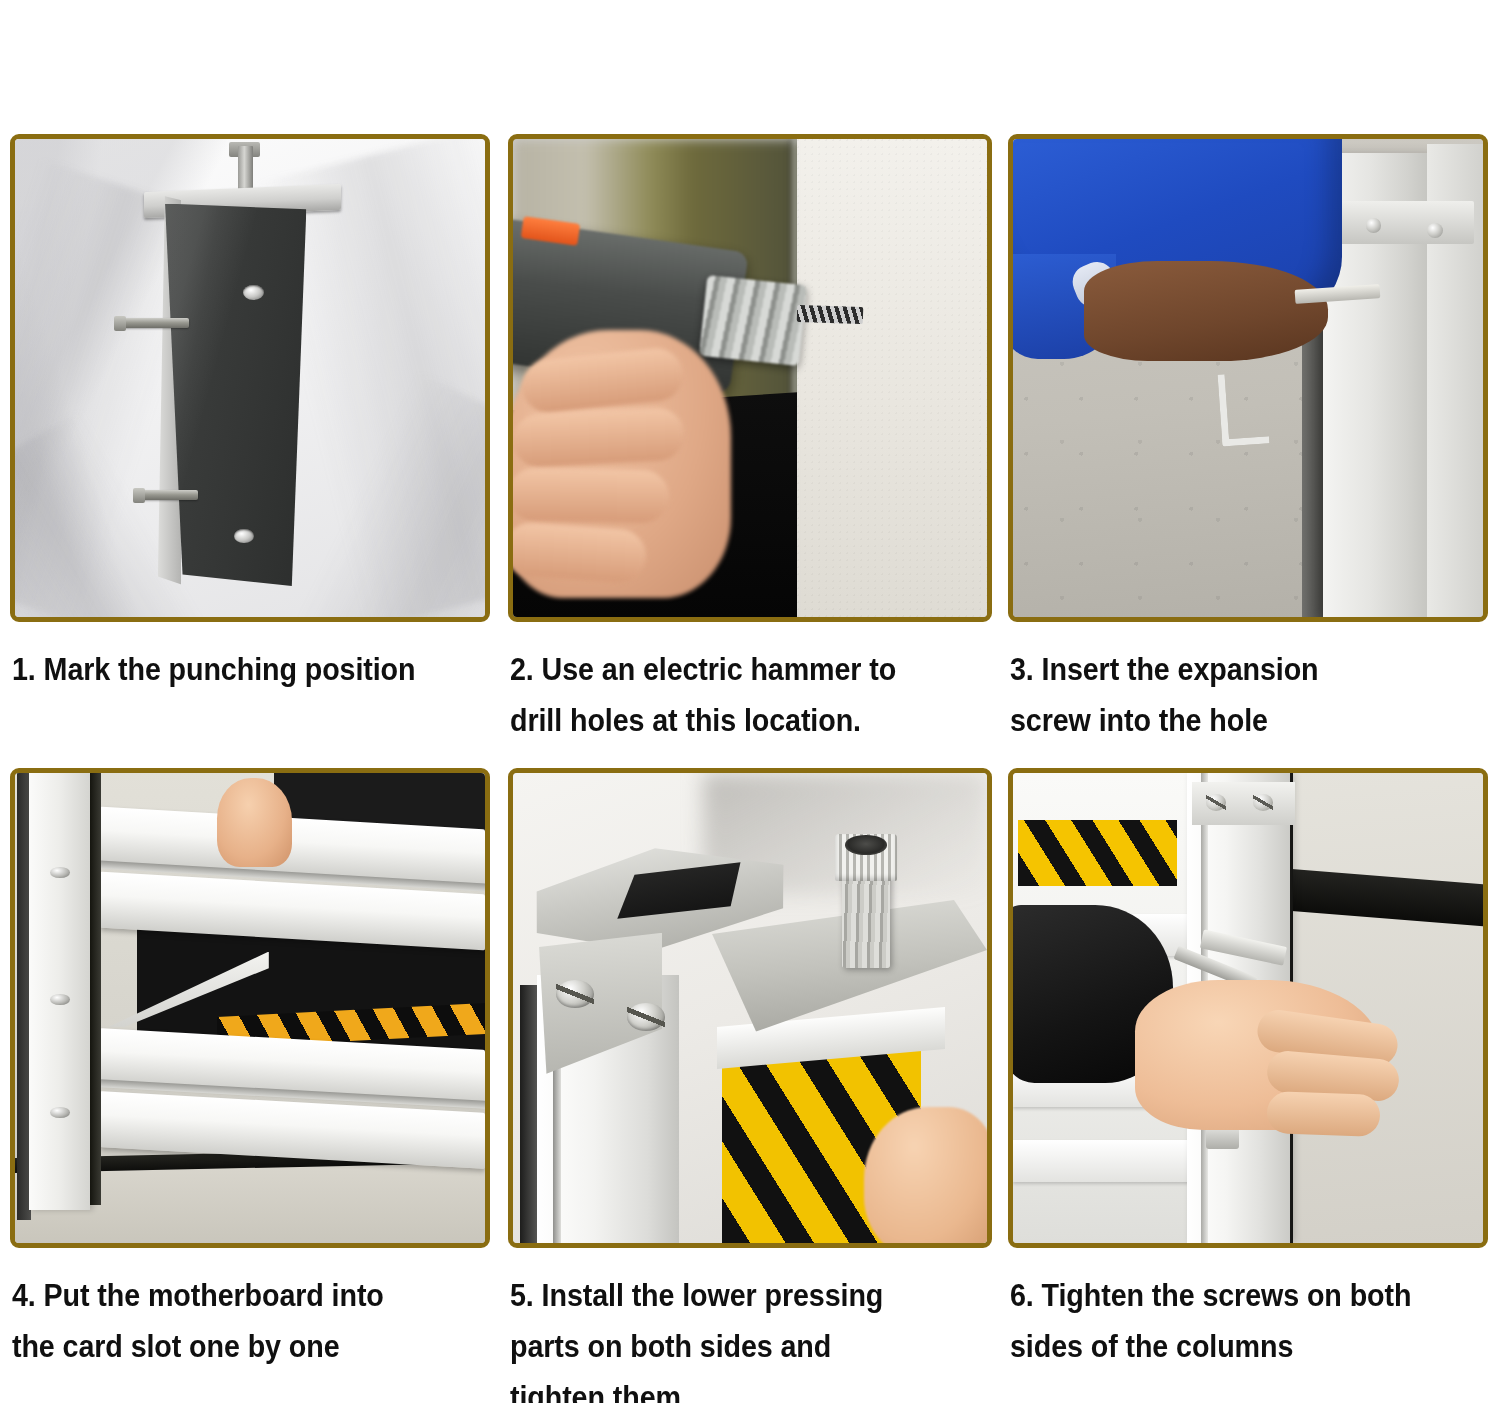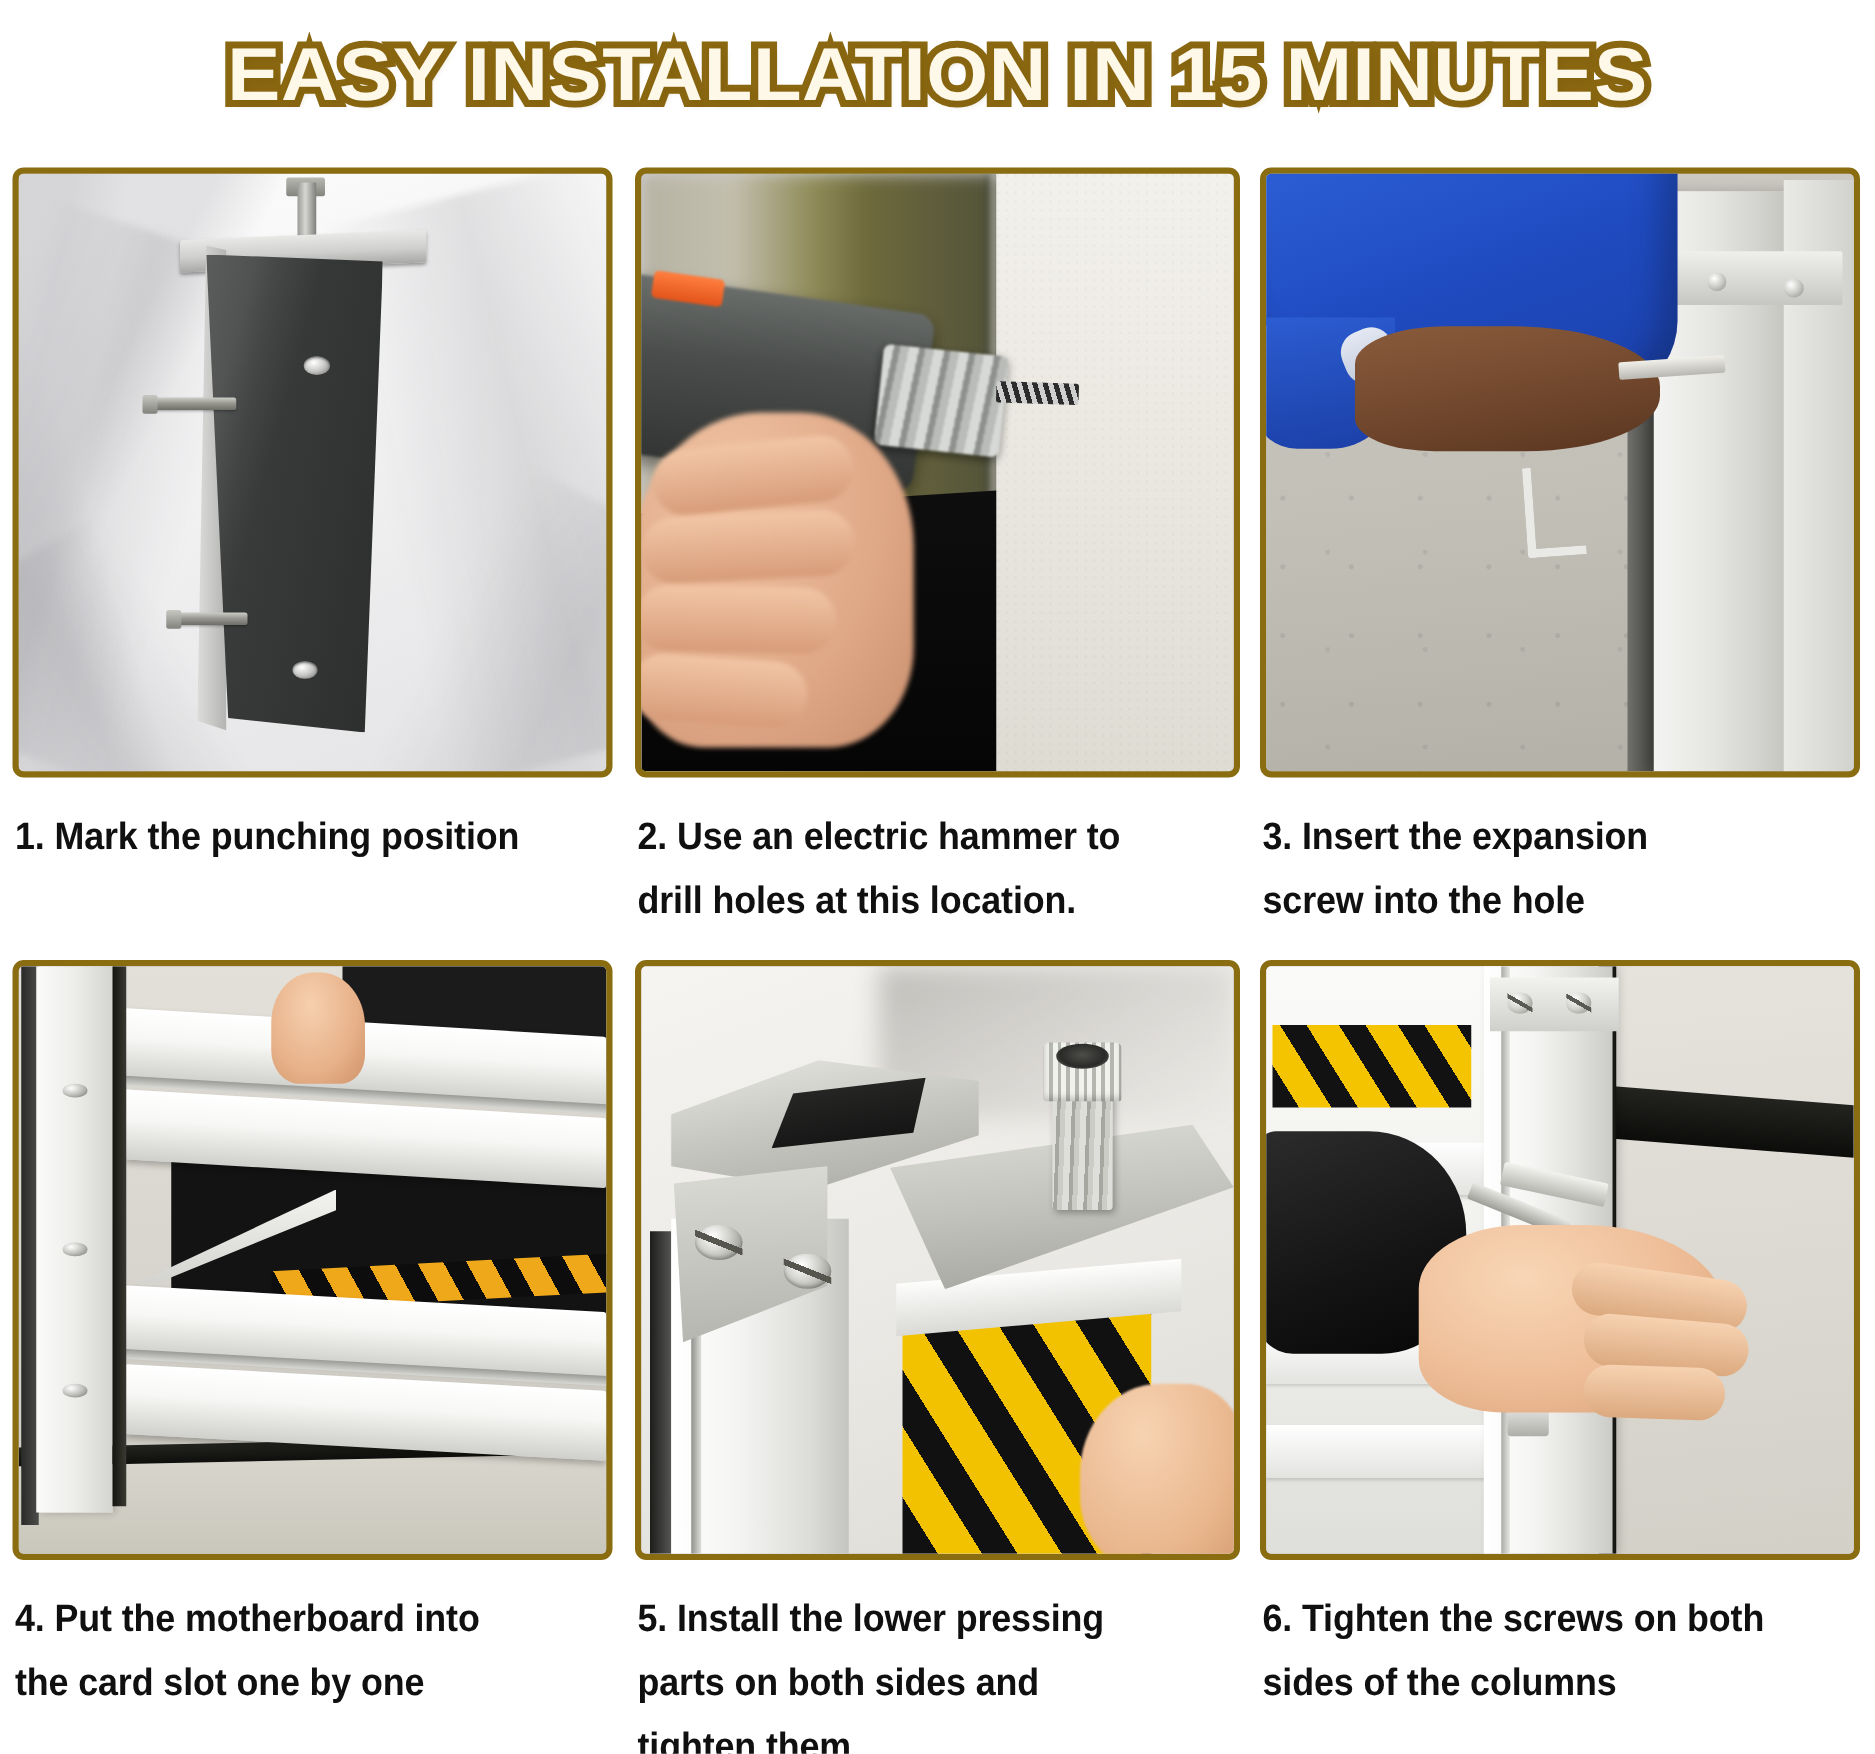--- a/index.html
+++ b/index.html
@@ -447,23 +447,20 @@
     position:absolute; left:41%; top:74%; width:7%; height:6%;
     background: linear-gradient(180deg,#efefec,#aeaea9);
     border-radius: 3px;
   }
 </style>
 </head>
 <body>
 
 <div class="page">
 
-  <div class="title-bar">
-    <div class="title-text">EASY INSTALLATION IN 15 MINUTES</div>
-  </div>
 
   <div class="grid">
 
     <div class="cell">
       <div class="photo-frame" style="left:10px; top:14px; width:480px; height:488px;">
         <div class="photo">
           <div class="p1-bg"></div>
           <div class="p1-fold" style="left:-10%; top:8%; width:40%; height:90%; transform:rotate(18deg);"></div>
           <div class="p1-fold" style="left:62%; top:2%; width:50%; height:96%; transform:rotate(-14deg);"></div>
           <div class="p1-fold" style="left:70%; top:55%; width:44%; height:60%; transform:rotate(26deg);"></div>

